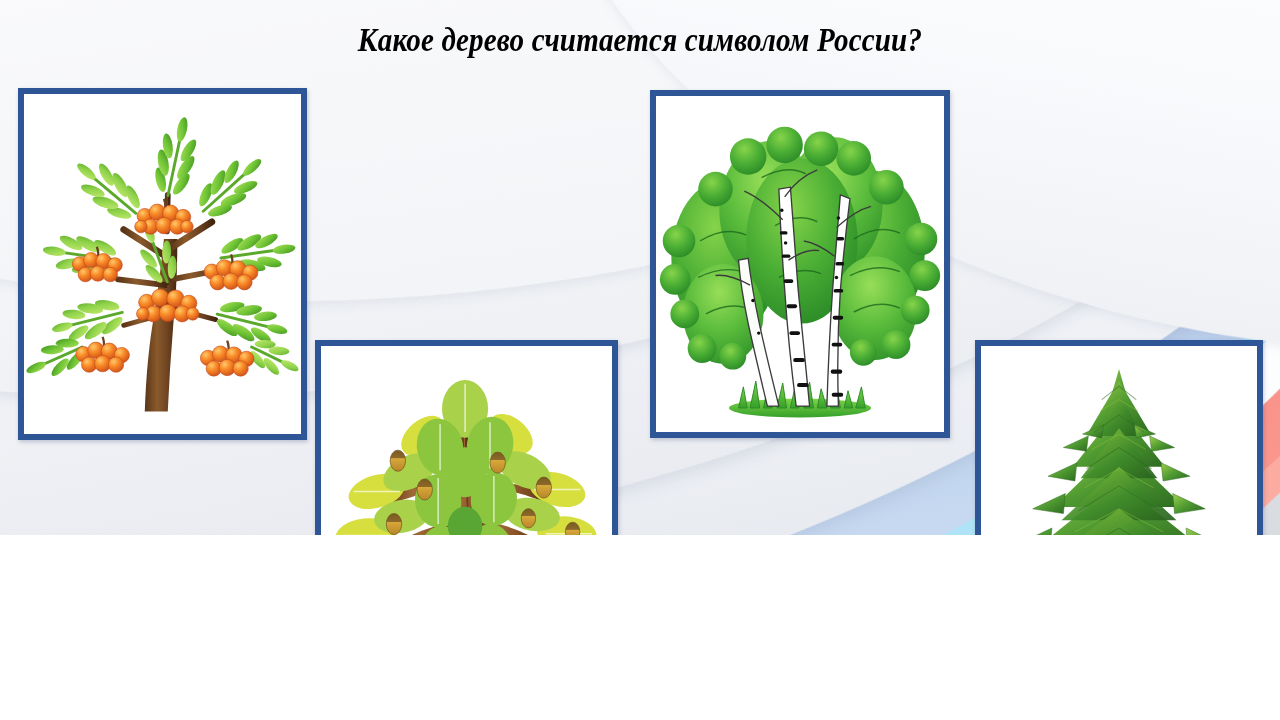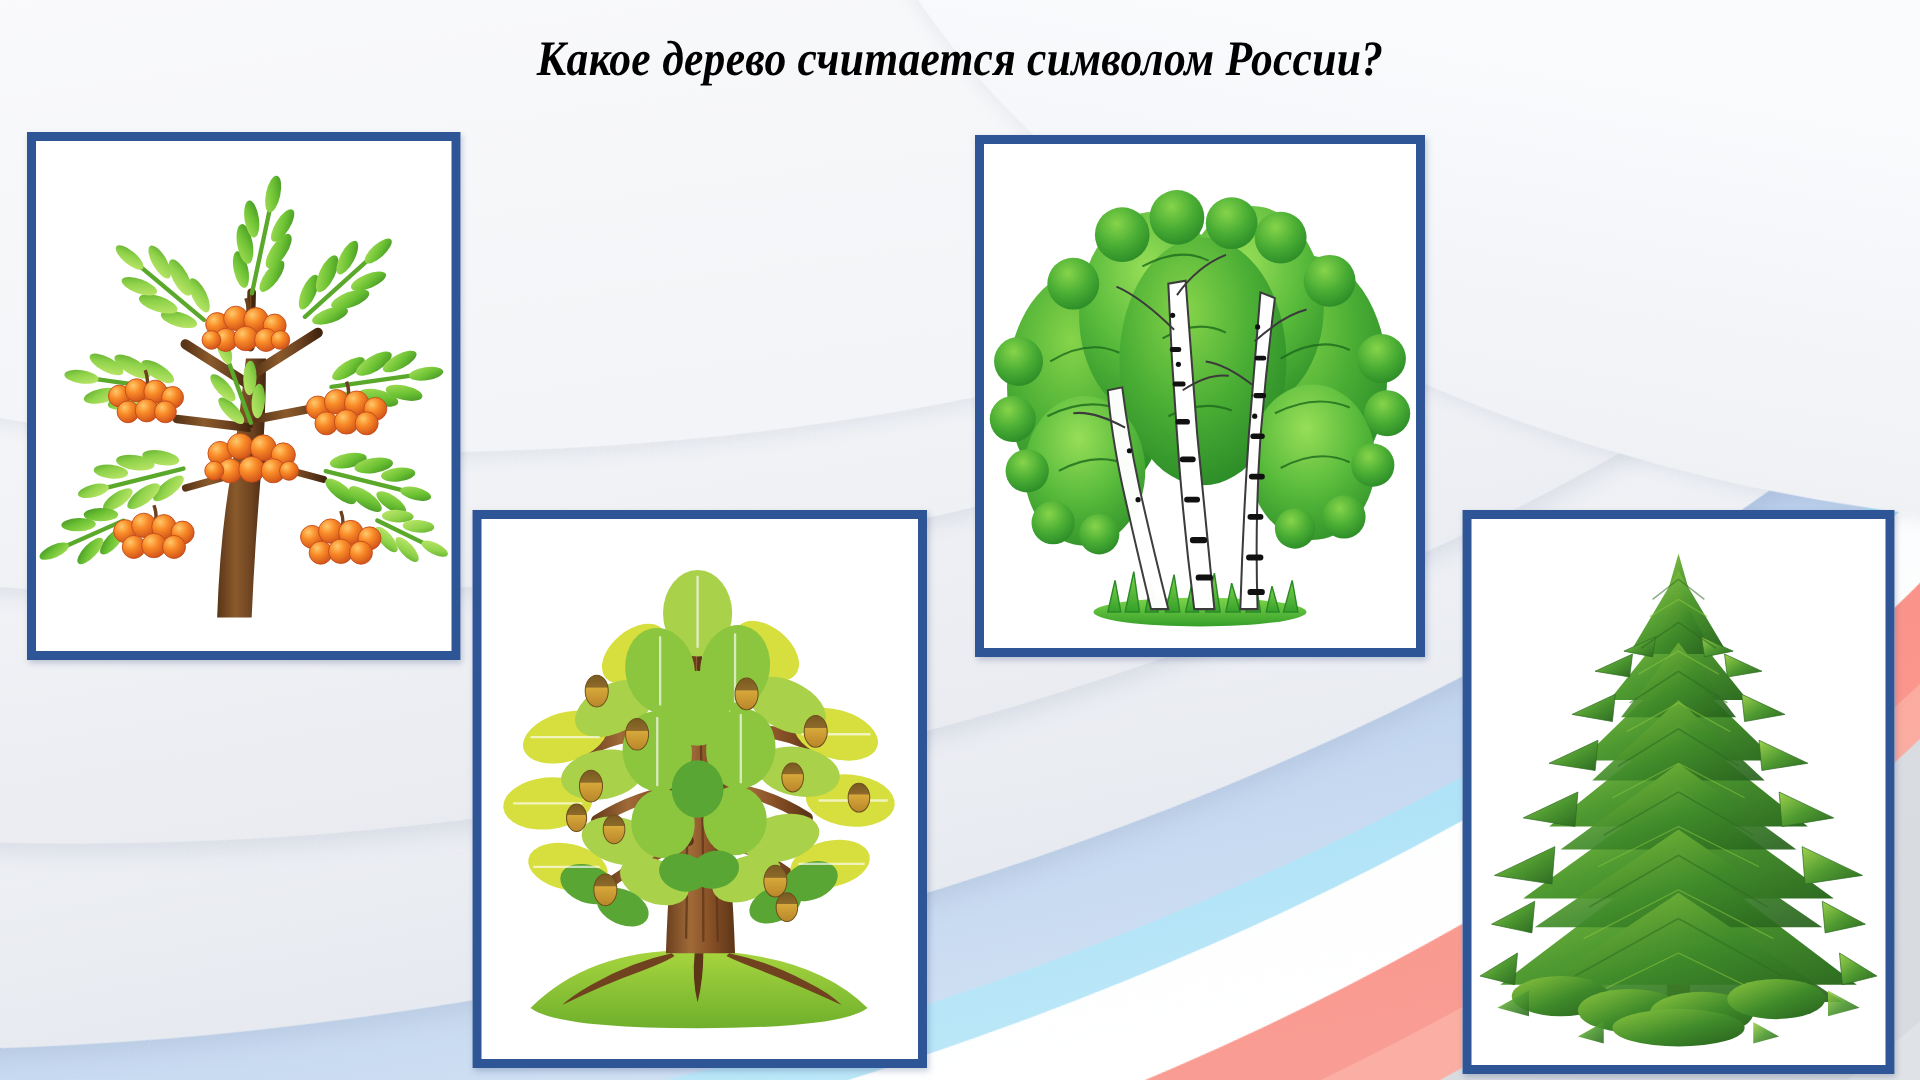--- a/index.html
+++ b/index.html
@@ -3,21 +3,21 @@
 <meta charset="utf-8">
 <style>
   html, body {
     margin: 0;
     padding: 0;
     background: #ffffff;
   }
   #slide {
     position: relative;
     width: 1280px;
-    height: 720px;
+    height: 535px;
     overflow: hidden;
     background: #fdba74;
     font-family: "Liberation Serif", "DejaVu Serif", serif;
   }
 
   
   .bg-layer {
     position: absolute;
     inset: 0;
     overflow: hidden;

